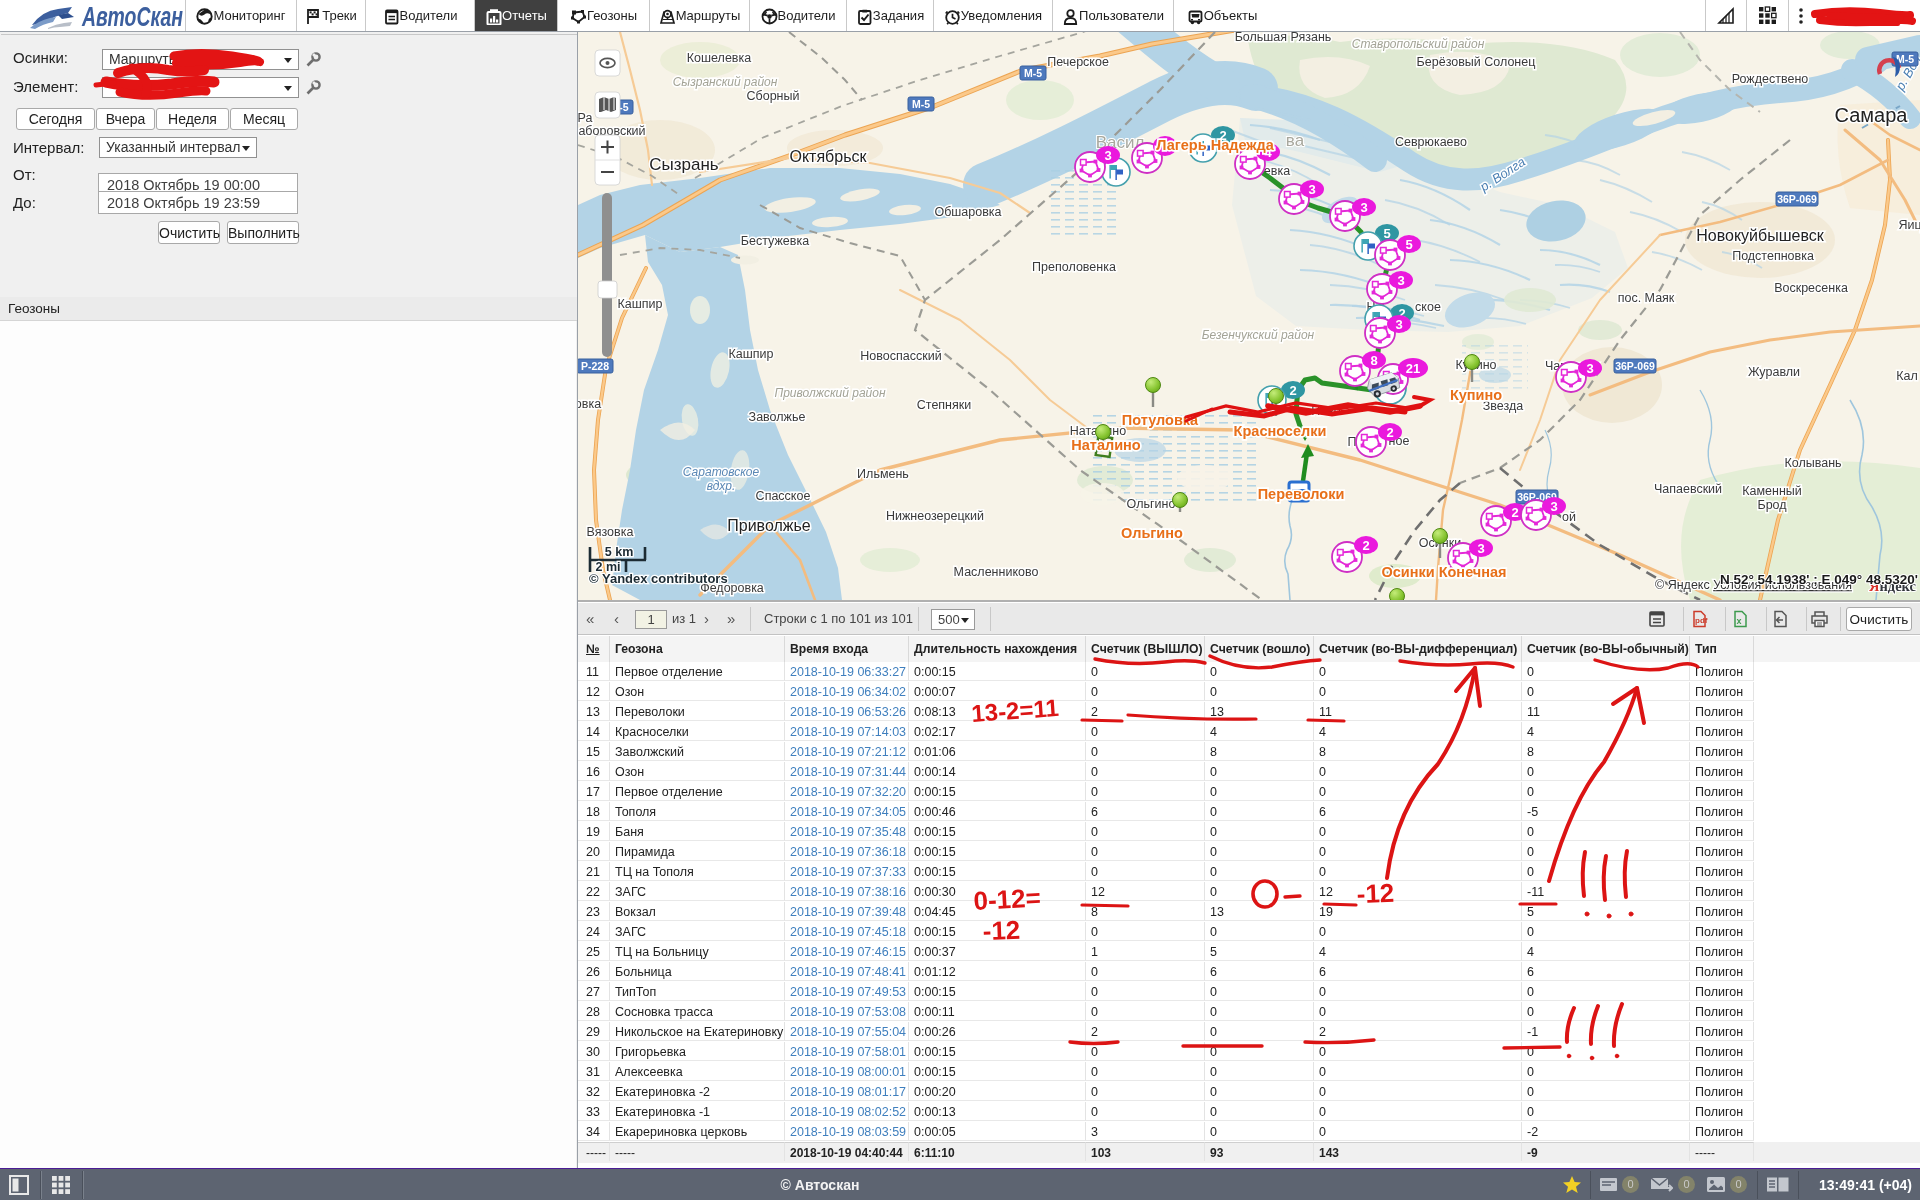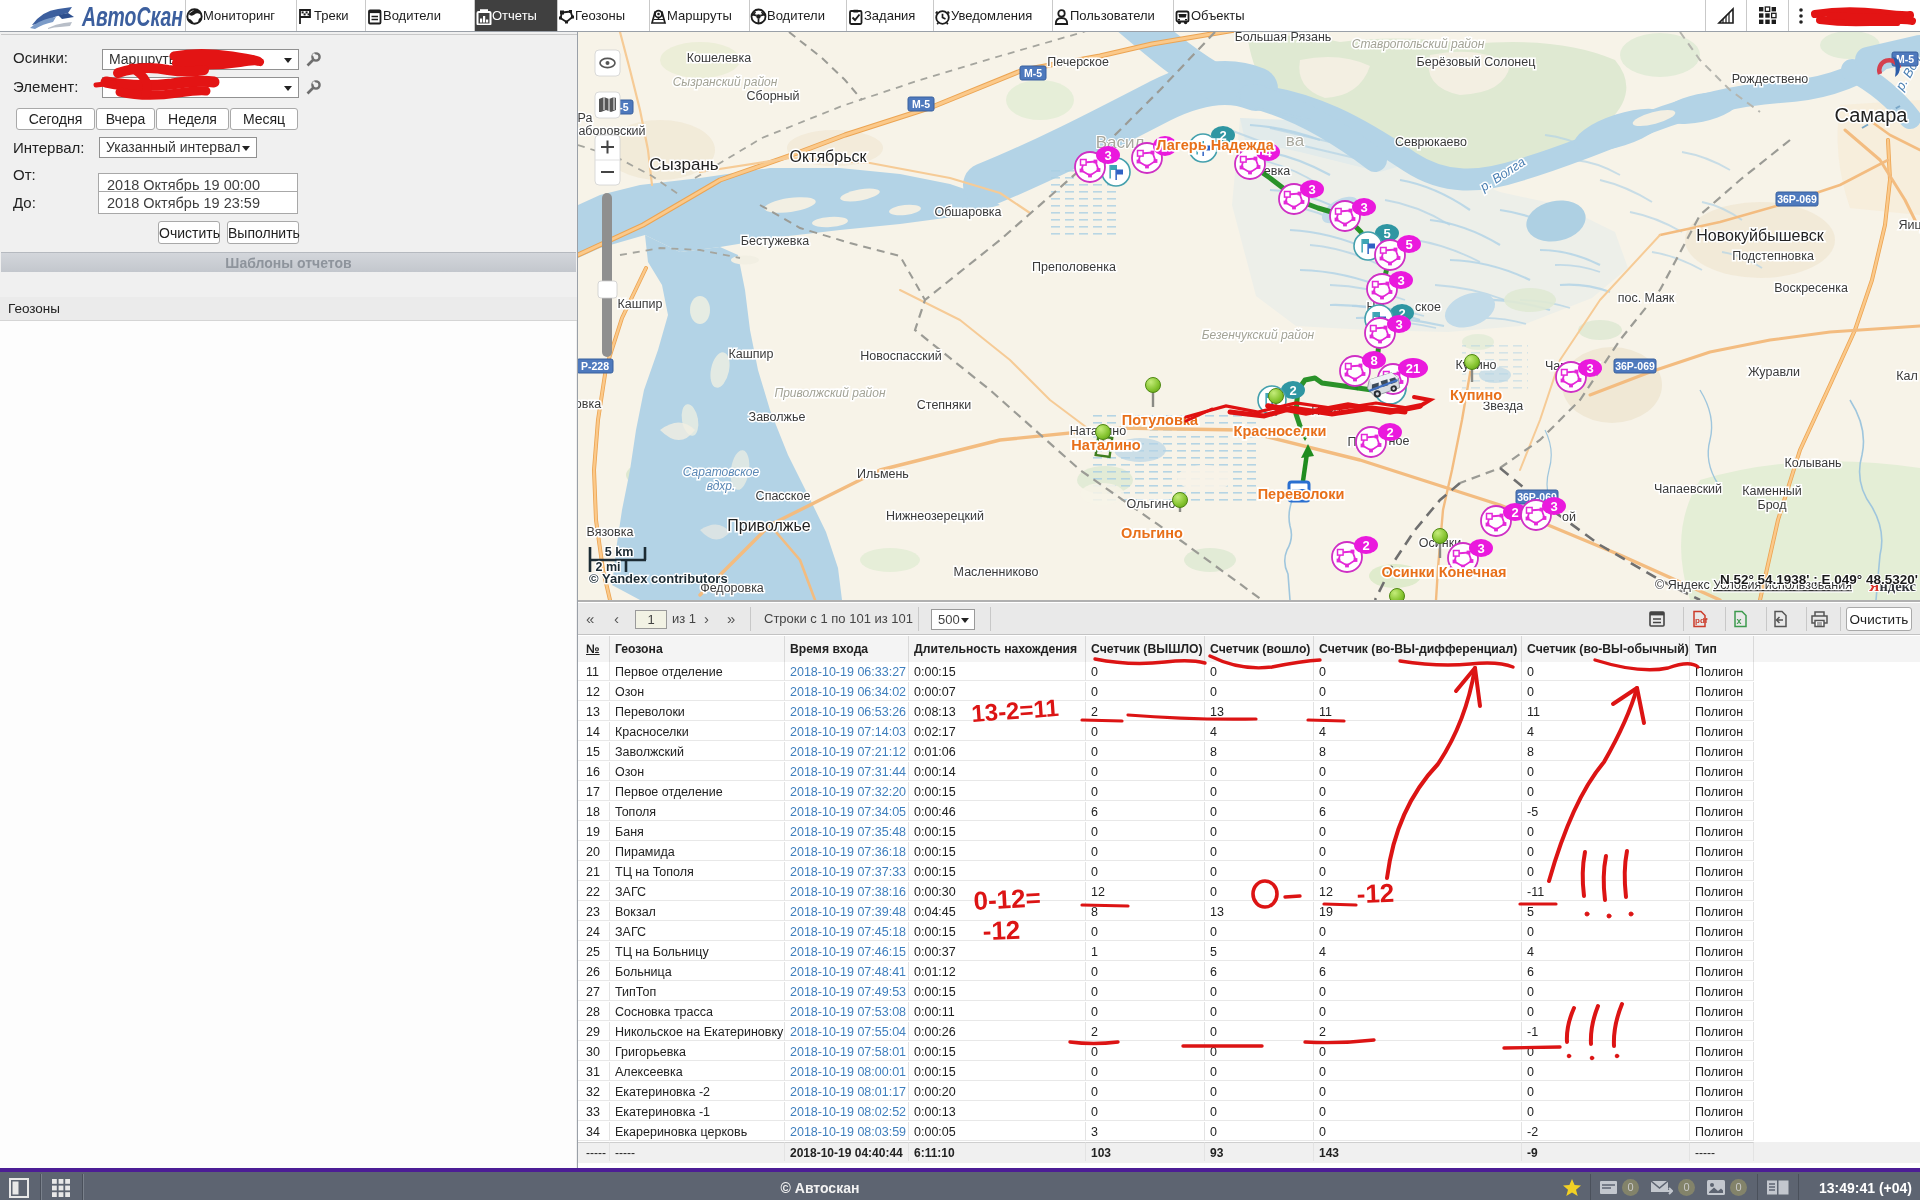--- a/index.html
+++ b/index.html
@@ -1,19 +1,19 @@
 <!DOCTYPE html>
 <html><head><meta charset="utf-8">
 <style>
 *{margin:0;padding:0;box-sizing:border-box}
 html,body{width:1920px;height:1200px;overflow:hidden;font-family:"Liberation Sans",sans-serif;background:#fff;position:relative}
 #topbar{position:absolute;left:0;top:0;width:1920px;height:32px;background:#fff;border-bottom:1px solid #9aa0a8}
 #logo{position:absolute;left:28px;top:3px}
 #logotext{position:absolute;left:82px;top:2px;font-size:27px;font-weight:bold;font-style:italic;color:#3c5f9e;transform:scaleX(0.72);transform-origin:0 0;white-space:nowrap}
-.tab{position:absolute;top:0;height:31px;border-left:1px solid #c9c9c9;display:flex;align-items:center;gap:0;font-size:13px;color:#1c1c1c;background:#fff}
+.tab{position:absolute;top:0;height:31px;border-left:1px solid #c9c9c9;display:flex;align-items:center;justify-content:center;gap:0;font-size:13px;color:#1c1c1c;background:#fff}
 .tab.active{background:#404040;color:#fff}
 .ticon{display:inline-block;width:17px;height:17px;margin-top:2px}
 .tlabel{white-space:nowrap}
 .rbtn{position:absolute;top:0;height:31px;border-left:1px solid #c9c9c9;display:flex;align-items:center;justify-content:center}
 #leftpanel{position:absolute;left:0;top:32px;width:578px;height:1136px;background:#f0f0f0;border-right:1px solid #9aa0a8}
 #leftpanel .inner{position:absolute;left:1px;top:2px;right:0;height:250px;border-top:1px solid #c8c8c8}
 .flabel{position:absolute;font-size:15px;color:#222}
 .sel{position:absolute;background:#fff;border:1px solid #919191;font-size:14px;color:#333;line-height:19px;padding-left:6px;overflow:hidden;white-space:nowrap}
 .sel .arr{position:absolute;right:6px;top:8px;width:0;height:0;border-left:4.5px solid transparent;border-right:4.5px solid transparent;border-top:5px solid #222}
 .inp{position:absolute;background:#fff;border:1px solid #a8a8a8;font-size:14.5px;color:#3f3f3f;padding-left:8px}
@@ -43,21 +43,21 @@
 .c5{left:627px;width:109px}
 .c6{left:736px;width:208px}
 .c7{left:944px;width:168px}
 .c8{left:1112px;width:64px}
 
 #tscroll{position:absolute;left:1321px;top:61px;width:17px;height:482px;background:#f2f2f2;border:1px solid #dcdcdc}
 #tthumb{position:absolute;left:1px;top:58px;width:13px;height:105px;background:#cdcdcd;border:1px solid #b5b5b5;border-radius:1px}
 #map,#tann,#ov{display:block}
 #tann{position:absolute;left:0;top:0;pointer-events:none}
 #ov{position:absolute;left:0;top:0;pointer-events:none;z-index:50}
-#bottombar{position:absolute;left:0;top:1168px;width:1920px;height:32px;background:#5d6471;border-top:4px solid #4c1d95}
+#bottombar{position:absolute;left:0;top:1168px;width:1920px;height:32px;background:#5d6471;border-top:1px solid #4c1d95}
 .bbsep{position:absolute;top:2px;height:28px;width:1px;background:#4a505b}
 .bbsep2{position:absolute;top:2px;height:28px;width:1px;background:#7a818c}
 #bbcenter{position:absolute;left:600px;width:440px;top:0;height:32px;line-height:32px;text-align:center;color:#f2f2f2;font-size:14px;font-weight:bold}
 #bbtime{position:absolute;right:8px;top:0;height:32px;line-height:32px;color:#fff;font-size:14px;font-weight:bold}
 .badge0{position:absolute;top:7px;width:17px;height:17px;border-radius:50%;background:#83836a;color:#c9c9c9;font-size:11px;text-align:center;line-height:17px}
 </style></head>
 <body>
 <div id="topbar">
 <svg id="logo" width="52" height="26" viewBox="0 0 52 26">
 <path d="M4,22 Q14,8 30,6 L44,4 L40,10 Q28,12 16,20 Z" fill="#3c5f9e"></path>
@@ -219,21 +219,20 @@
 <div class="btn" style="left:156px;top:76px;width:73px;height:22px;line-height:21px">Неделя</div>
 <div class="btn" style="left:230px;top:76px;width:68px;height:22px;line-height:21px">Месяц</div>
 <div class="flabel" style="left:13px;top:107px">Интервал:</div>
 <div class="sel" style="left:99px;top:105px;width:158px;height:21px">Указанный интервал<span class="arr"></span></div>
 <div class="flabel" style="left:13px;top:134px">От:</div>
 <div class="inp" style="left:98px;top:141px;width:200px;height:41px;line-height:22px">2018 Октябрь 19 00:00</div>
 <div class="flabel" style="left:13px;top:162px">До:</div>
 <div class="inp" style="left:98px;top:159px;width:200px;height:23px;line-height:22px">2018 Октябрь 19 23:59</div>
 <div class="btn" style="left:158px;top:189px;width:62px;height:23px;line-height:22px">Очистить</div>
 <div class="btn" style="left:227px;top:189px;width:72px;height:23px;line-height:22px">Выполнить</div>
-<div id="bar1">Шаблоны отчетов</div>
 <div id="geoz">Геозоны</div>
 <div id="pwhite"></div>
 </div>
 
 <div id="mapwrap">
     <svg id="map" width="1342" height="568" viewBox="578 32 1342 568">
 <defs>
         <pattern id="marsh" width="14" height="7" patternUnits="userSpaceOnUse">
           <rect width="14" height="7" fill="none"></rect>
           <rect x="1" y="2" width="9" height="1.6" fill="#a9cfe3"></rect>

